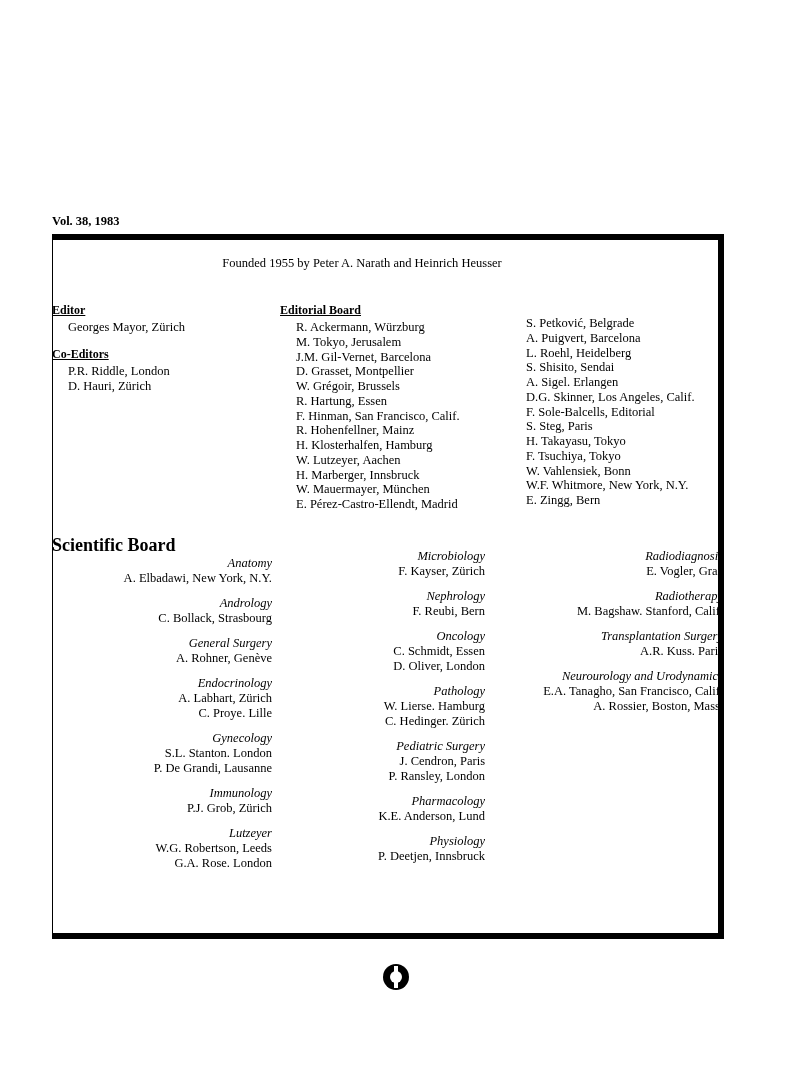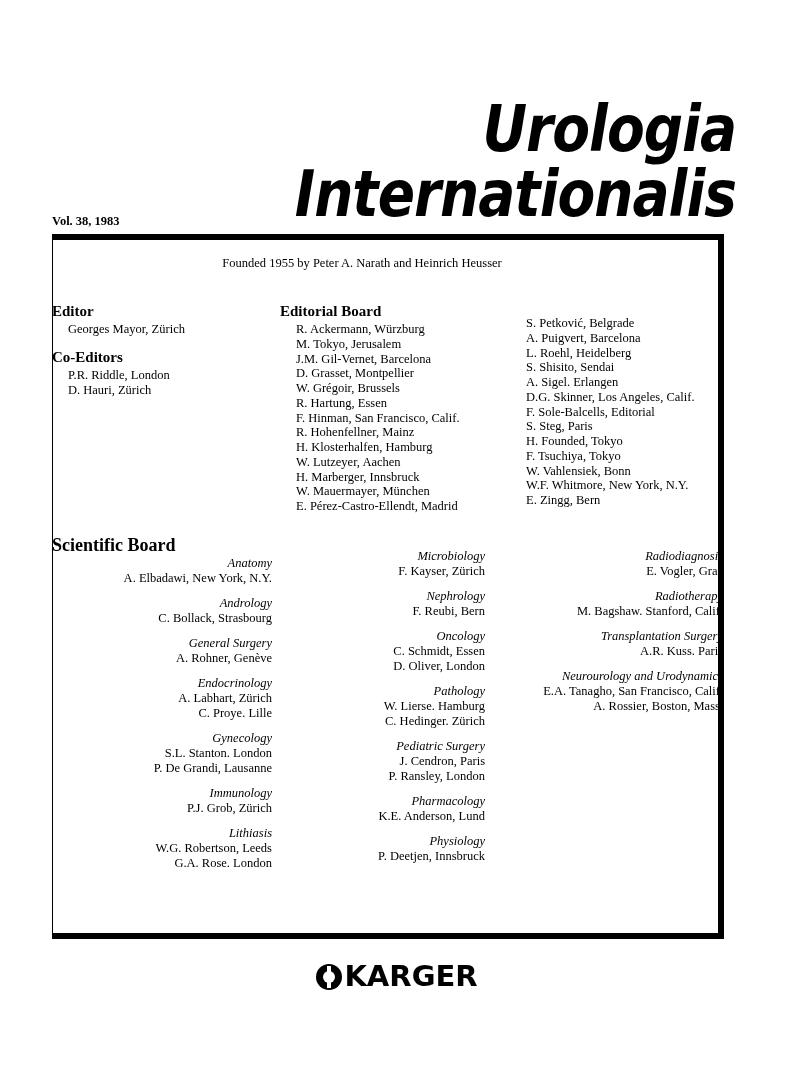--- a/index.html
+++ b/index.html
@@ -118,22 +118,23 @@
   }
   .col-board-2 {
     position: absolute;
     left: 510px;
     top: 316px;
     width: 215px;
   }
 
   .head {
     font-weight: bold;
-    font-size: 15px;
+    font-size: 12px;
     margin-bottom: 2px;
+    text-decoration: underline;
   }
   .name {
     font-size: 12.5px;
     padding-left: 16px;
     line-height: 1.18;
   }
   .gap {
     height: 12px;
   }
 
@@ -214,24 +215,20 @@
     font-weight: bold;
     font-size: 29px;
     letter-spacing: 0px;
     -webkit-text-stroke: 0;
   }
 </style>
 </head>
 <body>
 
 <div class="masthead">
-  <div class="journal-title">
-    <span class="line1">Urologia</span>
-    <span class="line2">Internationalis</span>
-  </div>
   <div class="volume-line">Vol. 38, 1983</div>
 </div>
 
 <div class="frame-top"></div>
 <div class="frame-right"></div>
 <div class="frame-bottom"></div>
 <div class="frame-left-line"></div>
 
 <div class="founded">Founded 1955 by Peter A. Narath and Heinrich Heusser</div>
 
@@ -263,21 +260,21 @@
 
 <div class="col-board-2">
   <div class="name">S. Petković, Belgrade</div>
   <div class="name">A. Puigvert, Barcelona</div>
   <div class="name">L. Roehl, Heidelberg</div>
   <div class="name">S. Shisito, Sendai</div>
   <div class="name">A. Sigel. Erlangen</div>
   <div class="name">D.G. Skinner, Los Angeles, Calif.</div>
   <div class="name">F. Sole-Balcells, Editorial</div>
   <div class="name">S. Steg, Paris</div>
-  <div class="name">H. Founded, Tokyo</div>
+  <div class="name">H. Takayasu, Tokyo</div>
   <div class="name">F. Tsuchiya, Tokyo</div>
   <div class="name">W. Vahlensiek, Bonn</div>
   <div class="name">W.F. Whitmore, New York, N.Y.</div>
   <div class="name">E. Zingg, Bern</div>
 </div>
 
 <div class="sci-head">Scientific Board</div>
 
 <div class="sci-col sci-col-1">
   <div class="disc">Anatomy</div>
@@ -287,21 +284,21 @@
   <div class="disc">General Surgery</div>
   <div class="sci-name">A. Rohner, Genève</div>
   <div class="disc">Endocrinology</div>
   <div class="sci-name">A. Labhart, Zürich</div>
   <div class="sci-name">C. Proye. Lille</div>
   <div class="disc">Gynecology</div>
   <div class="sci-name">S.L. Stanton. London</div>
   <div class="sci-name">P. De Grandi, Lausanne</div>
   <div class="disc">Immunology</div>
   <div class="sci-name">P.J. Grob, Zürich</div>
-  <div class="disc">Lithiasis</div>
+  <div class="disc">Lutzeyer</div>
   <div class="sci-name">W.G. Robertson, Leeds</div>
   <div class="sci-name">G.A. Rose. London</div>
 </div>
 
 <div class="sci-col sci-col-2">
   <div class="disc">Microbiology</div>
   <div class="sci-name">F. Kayser, Zürich</div>
   <div class="disc">Nephrology</div>
   <div class="sci-name">F. Reubi, Bern</div>
   <div class="disc">Oncology</div>
@@ -325,14 +322,14 @@
   <div class="disc">Radiotherapy</div>
   <div class="sci-name">M. Bagshaw. Stanford, Calif.</div>
   <div class="disc">Transplantation Surgery</div>
   <div class="sci-name">A.R. Kuss. Paris</div>
   <div class="disc">Neurourology and Urodynamics</div>
   <div class="sci-name">E.A. Tanagho, San Francisco, Calif.</div>
   <div class="sci-name">A. Rossier, Boston, Mass.</div>
 </div>
 
 <div class="logo">
-  <span class="mark"></span><span class="wordmark">KARGER</span>
+  <span class="mark"></span>
 </div>
 
 </body></html>

